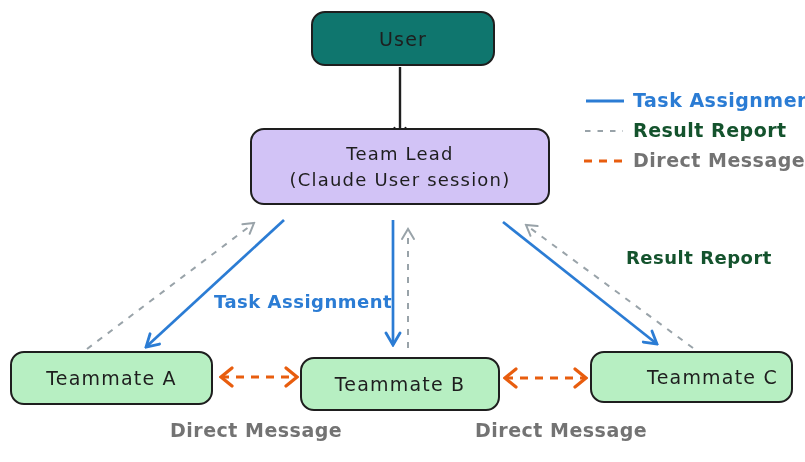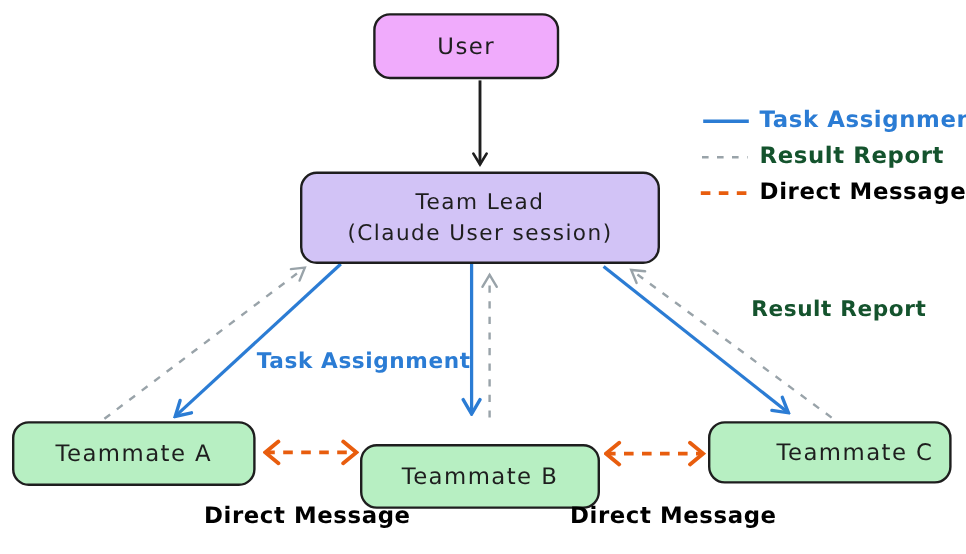--- a/index.html
+++ b/index.html
@@ -29,34 +29,34 @@
     flex-direction: column;
     align-items: center;
     justify-content: center;
     color: #1e1e1e;
     font-size: 19px;
     letter-spacing: 1.2px;
     text-align: center;
     line-height: 26px;
     white-space: nowrap;
   }
-  .node-user     { left: 311px; top: 11px;  width: 155px; height: 55px; background: #f0abfc; }
-  .node-teamlead { left: 250px; top: 143px; width: 300px; height: 77px; background: #d2c3f6; font-size: 18px; }
+  .node-user     { left: 311px; top: 11px;  width: 184px; height: 55px; background: #0f766e; }
+  .node-teamlead { left: 250px; top: 128px; width: 300px; height: 77px; background: #d2c3f6; font-size: 18px; }
   .node-a        { left: 10px;  top: 351px; width: 203px; height: 54px; background: #b7efc2; justify-content: center; }
-  .node-b        { left: 300px; top: 370px; width: 200px; height: 54px; background: #b7efc2; }
+  .node-b        { left: 300px; top: 357px; width: 200px; height: 54px; background: #b7efc2; }
   .node-c        { left: 590px; top: 351px; width: 203px; height: 52px; background: #b7efc2; padding-left: 42px; }
   .edge-label {
     position: absolute;
     font-weight: bold;
     white-space: nowrap;
     letter-spacing: 0.5px;
   }
   .lbl-blue   { color: #2b7cd4; }
   .lbl-gray   { color: #14532d; }
-  .lbl-orange { color: #000000; }
+  .lbl-orange { color: #737373; }
   .lbl-task-mid      { left: 214px; top: 291px; font-size: 18px; }
   .lbl-result-mid    { left: 626px; top: 247px; font-size: 18px; }
   .lbl-dm-left       { left: 170px; top: 419px; font-size: 19px; }
   .lbl-dm-right      { left: 475px; top: 419px; font-size: 19px; }
   .legend-text {
     position: absolute;
     left: 633px;
     font-weight: bold;
     font-size: 19px;
     white-space: nowrap;

